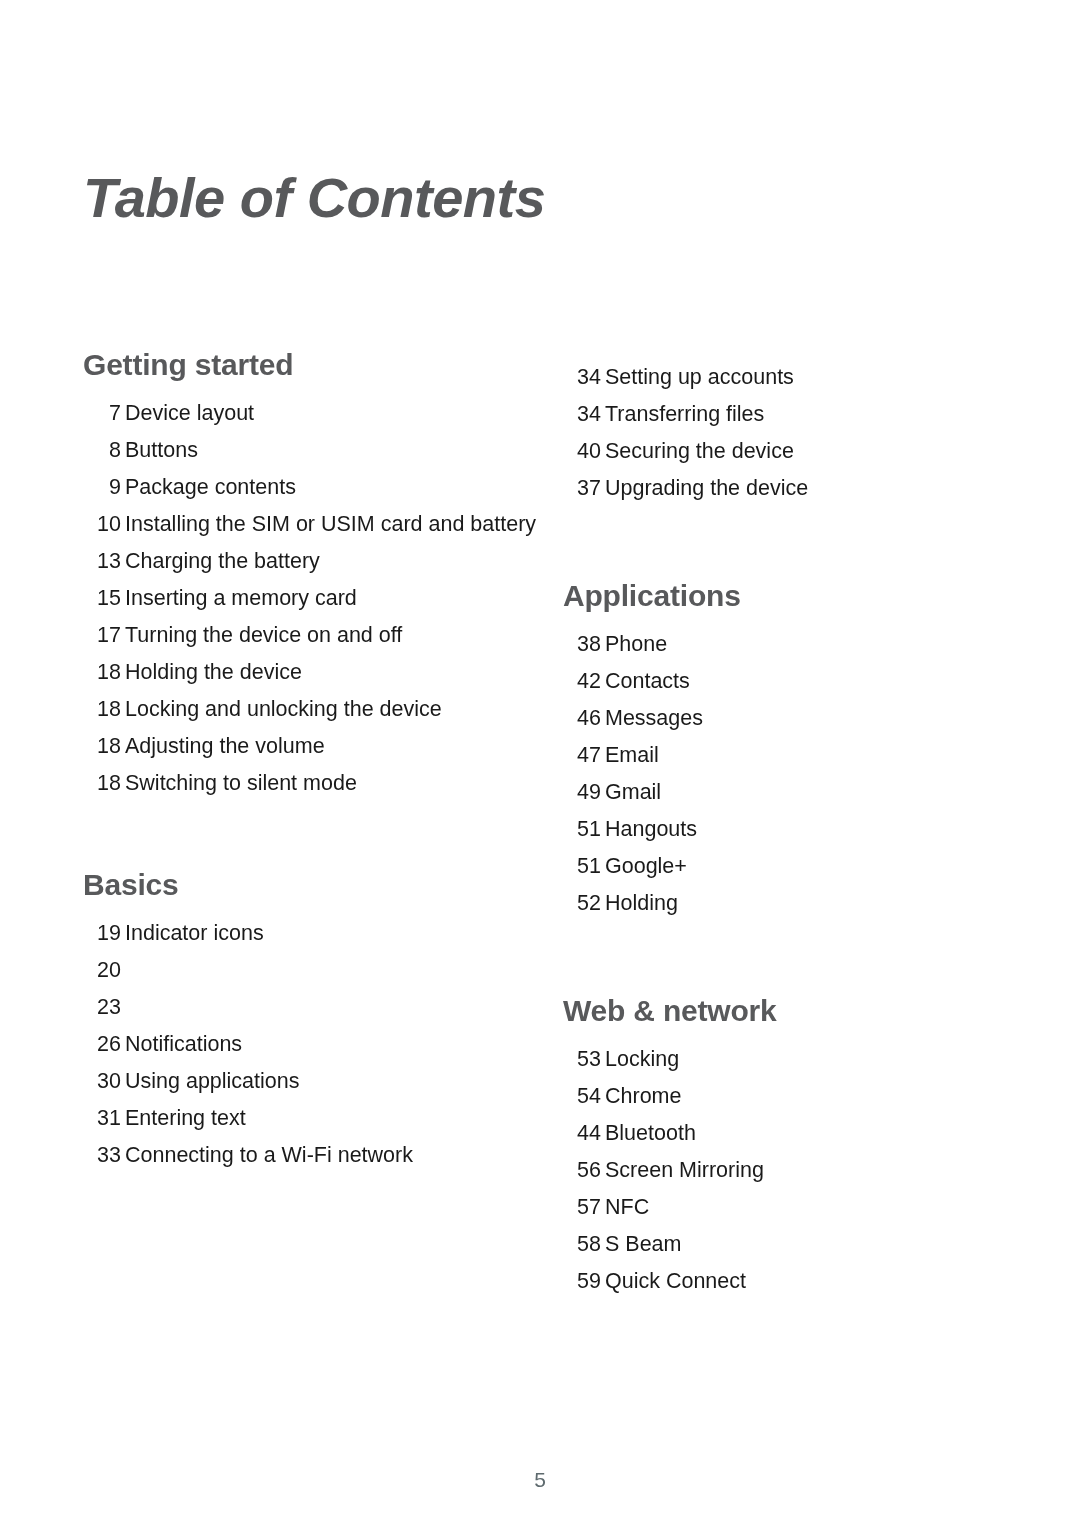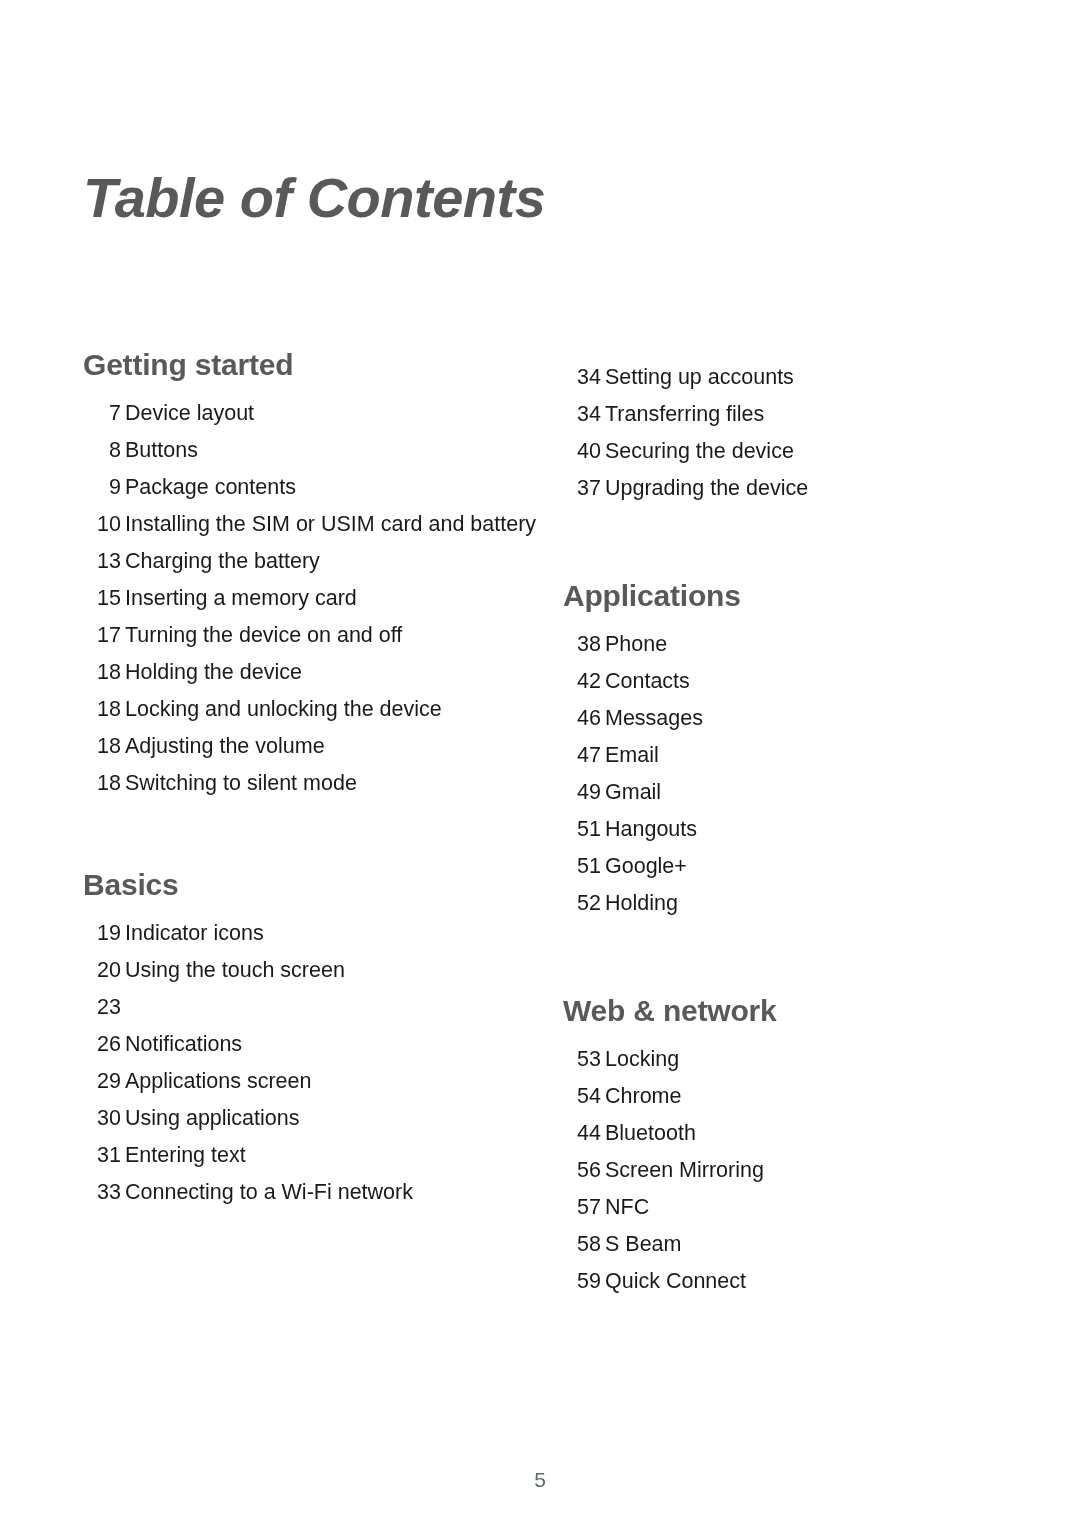--- a/index.html
+++ b/index.html
@@ -171,32 +171,27 @@
           <div class="gap-basics"></div>
           <div class="section">
             <h2 class="section-heading">Basics</h2>
             <ul class="entries">
               <li class="entry">
                 <span class="entry-page">19</span>
                 <span class="entry-title">Indicator icons</span>
               </li>
               <li class="entry">
                 <span class="entry-page">20</span>
-                <span class="entry-title">Using the touch screen</span>
               </li>
               <li class="entry">
                 <span class="entry-page">23</span>
               </li>
               <li class="entry">
                 <span class="entry-page">26</span>
                 <span class="entry-title">Notifications</span>
-              </li>
-              <li class="entry">
-                <span class="entry-page">29</span>
-                <span class="entry-title">Applications screen</span>
               </li>
               <li class="entry">
                 <span class="entry-page">30</span>
                 <span class="entry-title">Using applications</span>
               </li>
               <li class="entry">
                 <span class="entry-page">31</span>
                 <span class="entry-title">Entering text</span>
               </li>
               <li class="entry">

